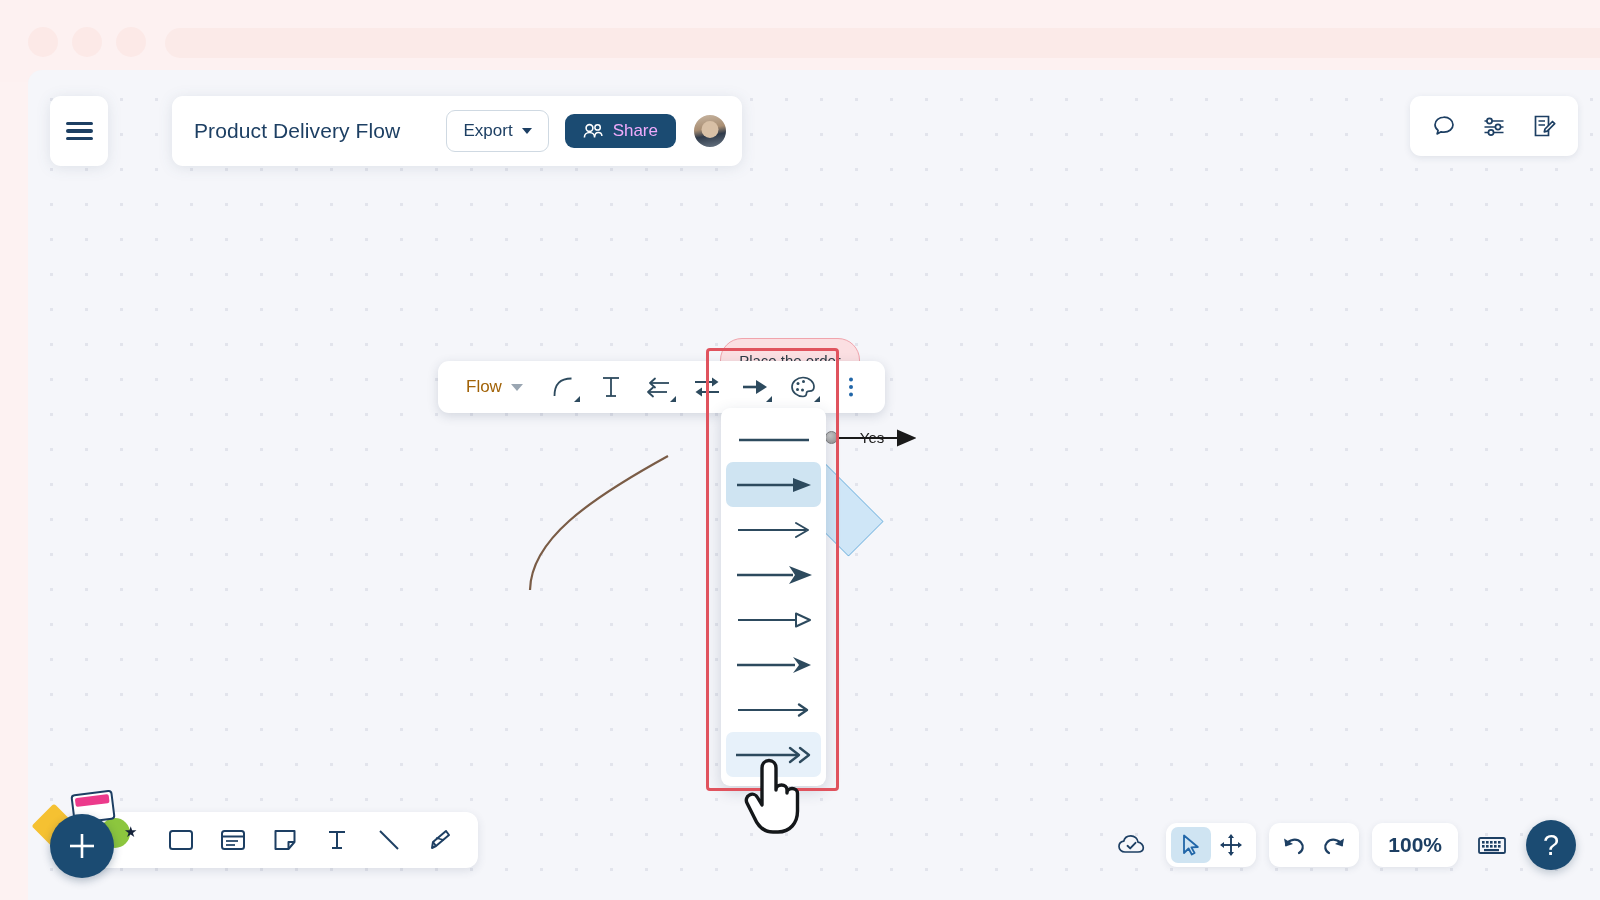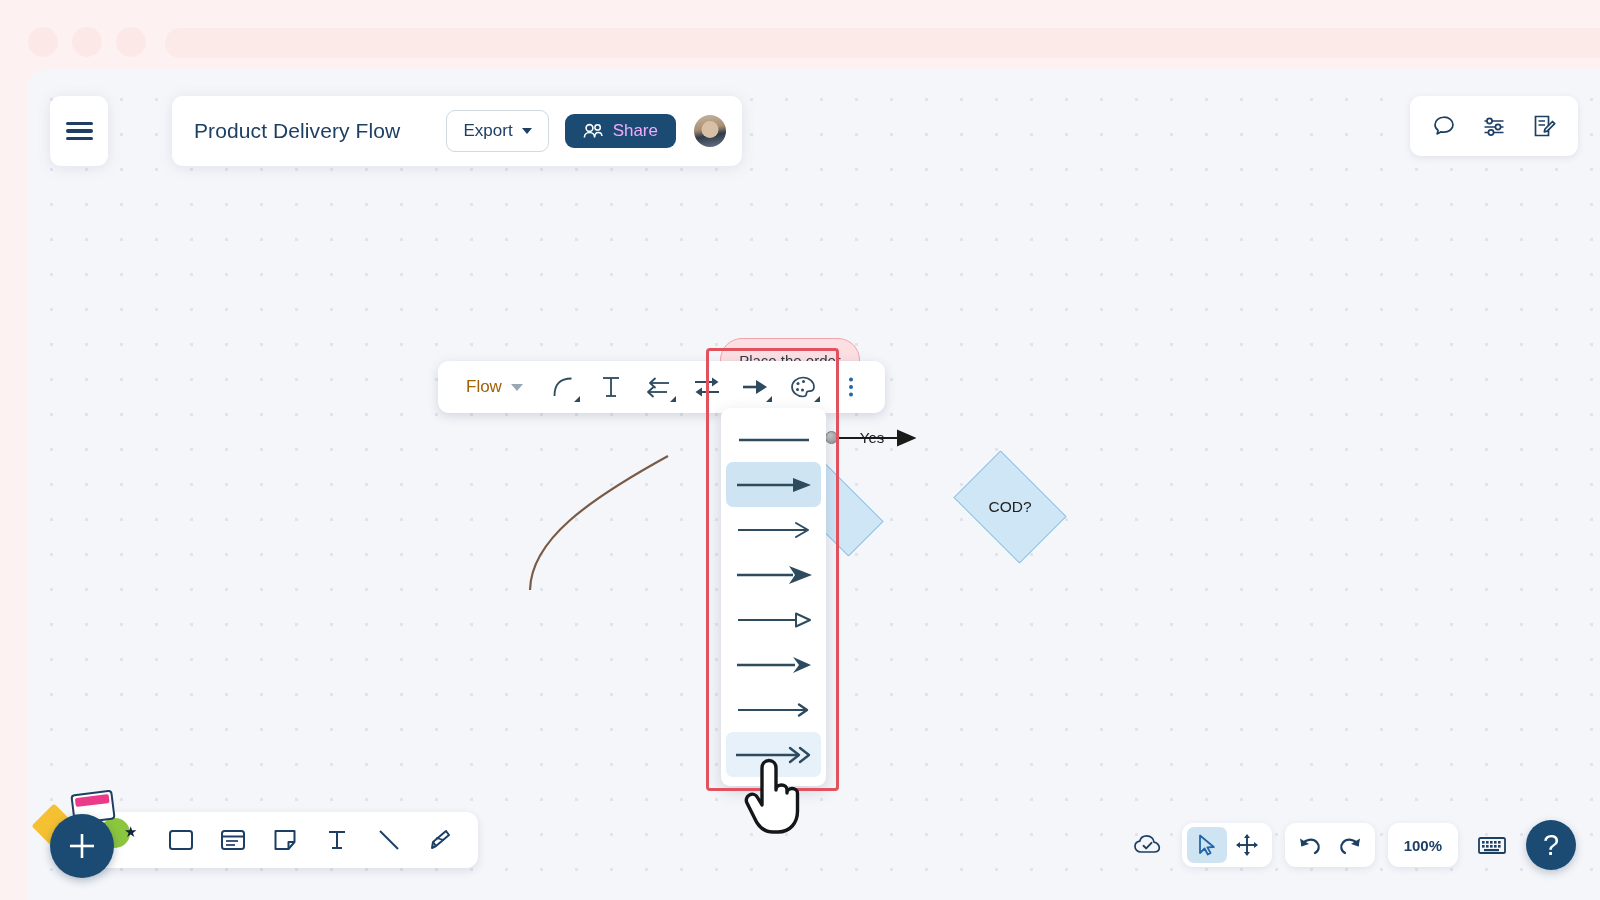--- a/index.html
+++ b/index.html
@@ -274,21 +274,21 @@
     box-shadow: 0 2px 7px rgba(40,60,90,.10);
   }
   .br-btn {
     width: 40px; height: 36px; display: flex; align-items: center;
     justify-content: center; border-radius: 7px; cursor: pointer;
   }
   .br-btn.active { background: #cfe4f2; }
   #zoom-level {
     background: #fff; border-radius: 11px; height: 44px;
     display: flex; align-items: center; padding: 0 16px;
-    font-size: 15px; font-weight: bold; color: #1d3f63; cursor: pointer;
+    font-size: 21px; font-weight: bold; color: #1d3f63; cursor: pointer;
     box-shadow: 0 2px 7px rgba(40,60,90,.10);
   }
   #cloud-save, #keyboard-button {
     width: 42px; height: 42px; display: flex;
     align-items: center; justify-content: center; cursor: pointer;
   }
   #help-button {
     width: 50px; height: 50px; border-radius: 50%; background: #1b4b72;
     display: flex; align-items: center; justify-content: center;
     color: #fff; font-size: 29px; cursor: pointer;
@@ -374,24 +374,20 @@
   </svg>
 
   <div id="node-place-order">
     <span>Place the order</span>
   </div>
 
   <div id="node-cod2">
     <div class="diamond"></div>
   </div>
 
-  <div id="node-cod">
-    <div class="diamond"></div>
-    <div class="diamond-label">COD?</div>
-  </div>
 
   <div class="handle" style="position:absolute;left:797px;top:361px;"></div>
 
   <div id="edge-toolbar">
     <div id="flow-dropdown">
       <span>Flow</span>
       <span class="caret-grey"></span>
     </div>
 
     <div class="tb-item">

